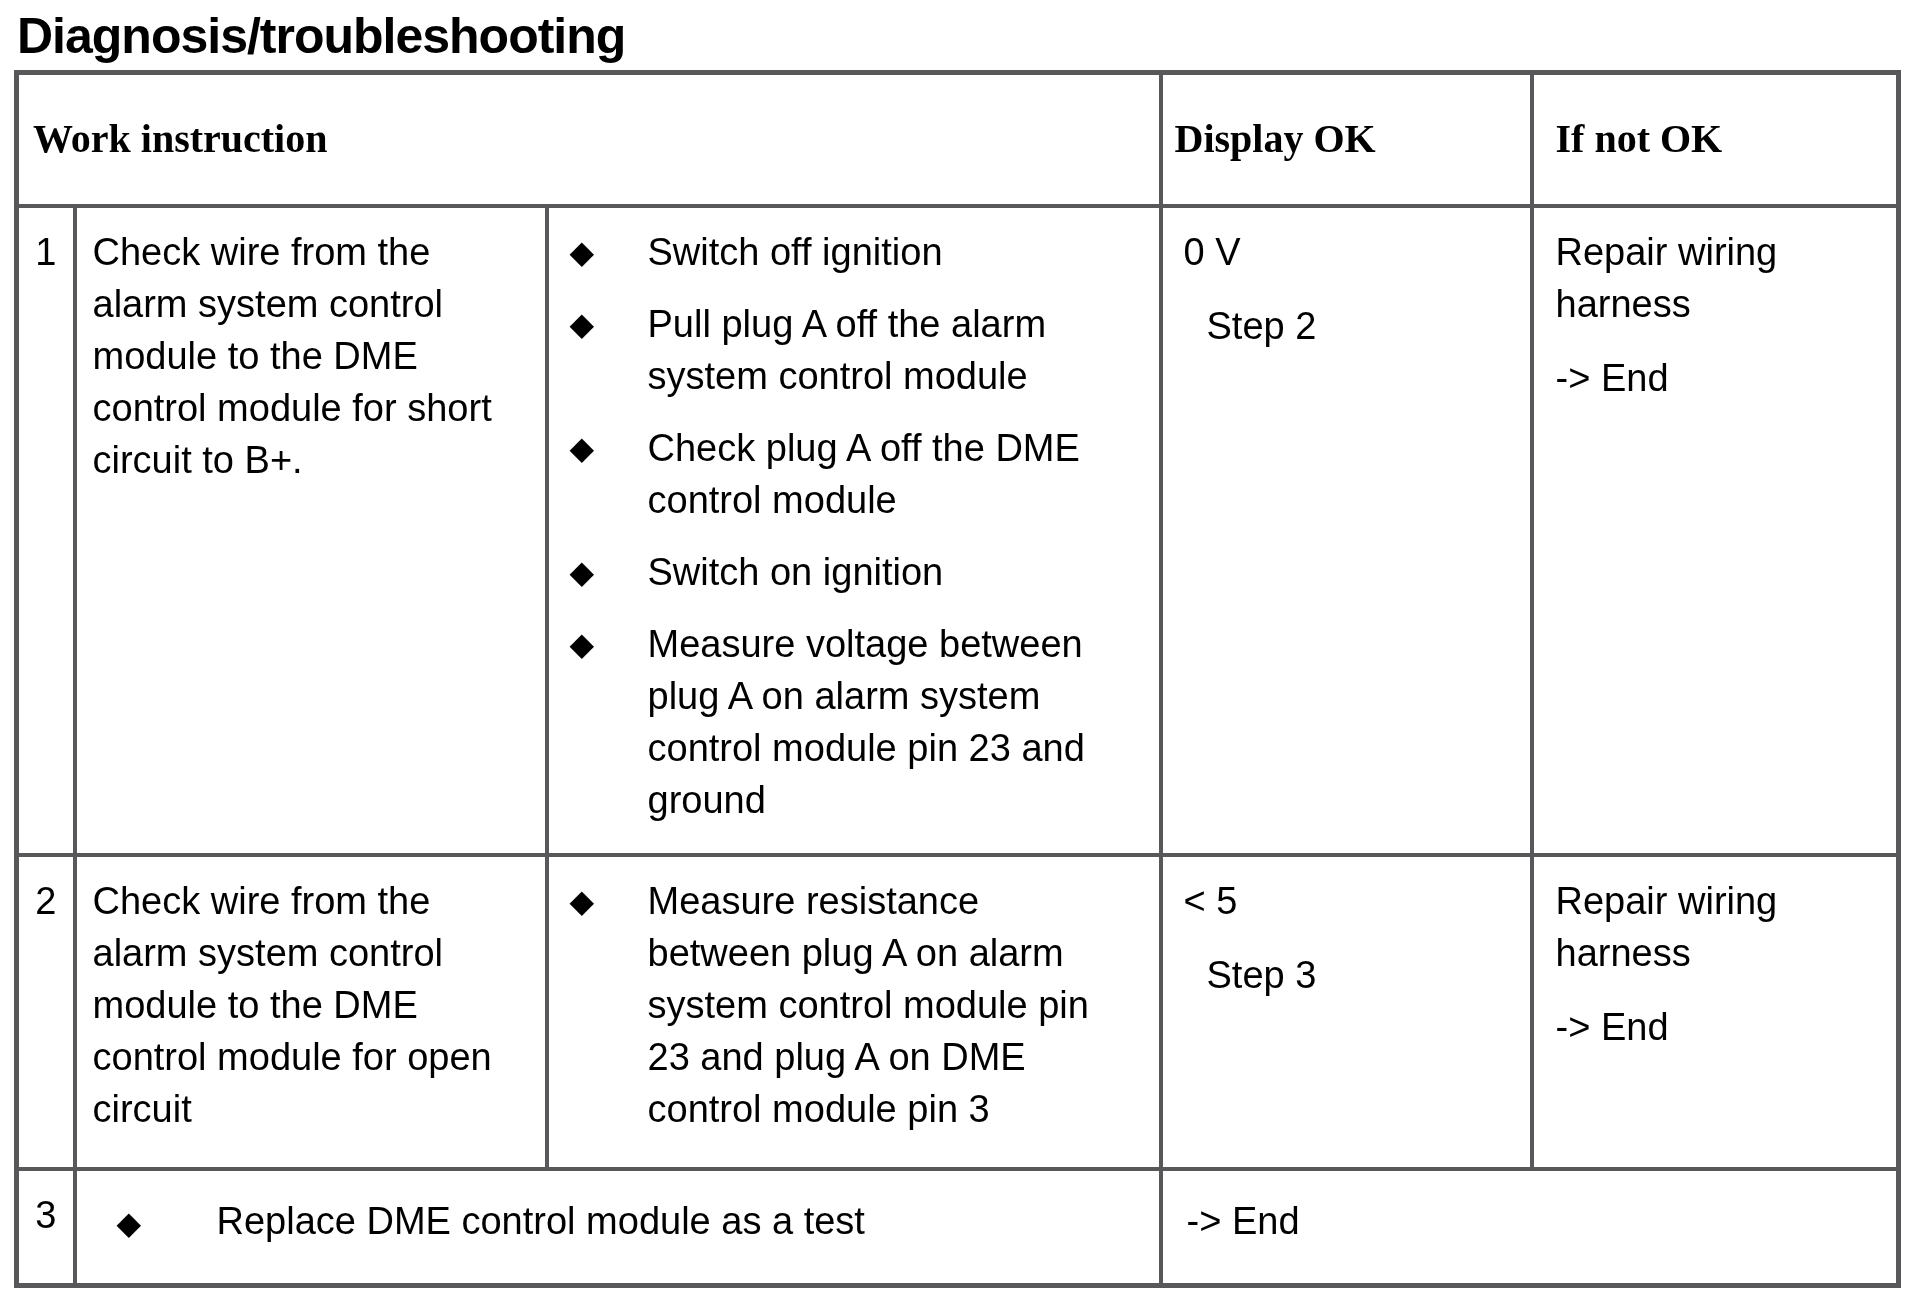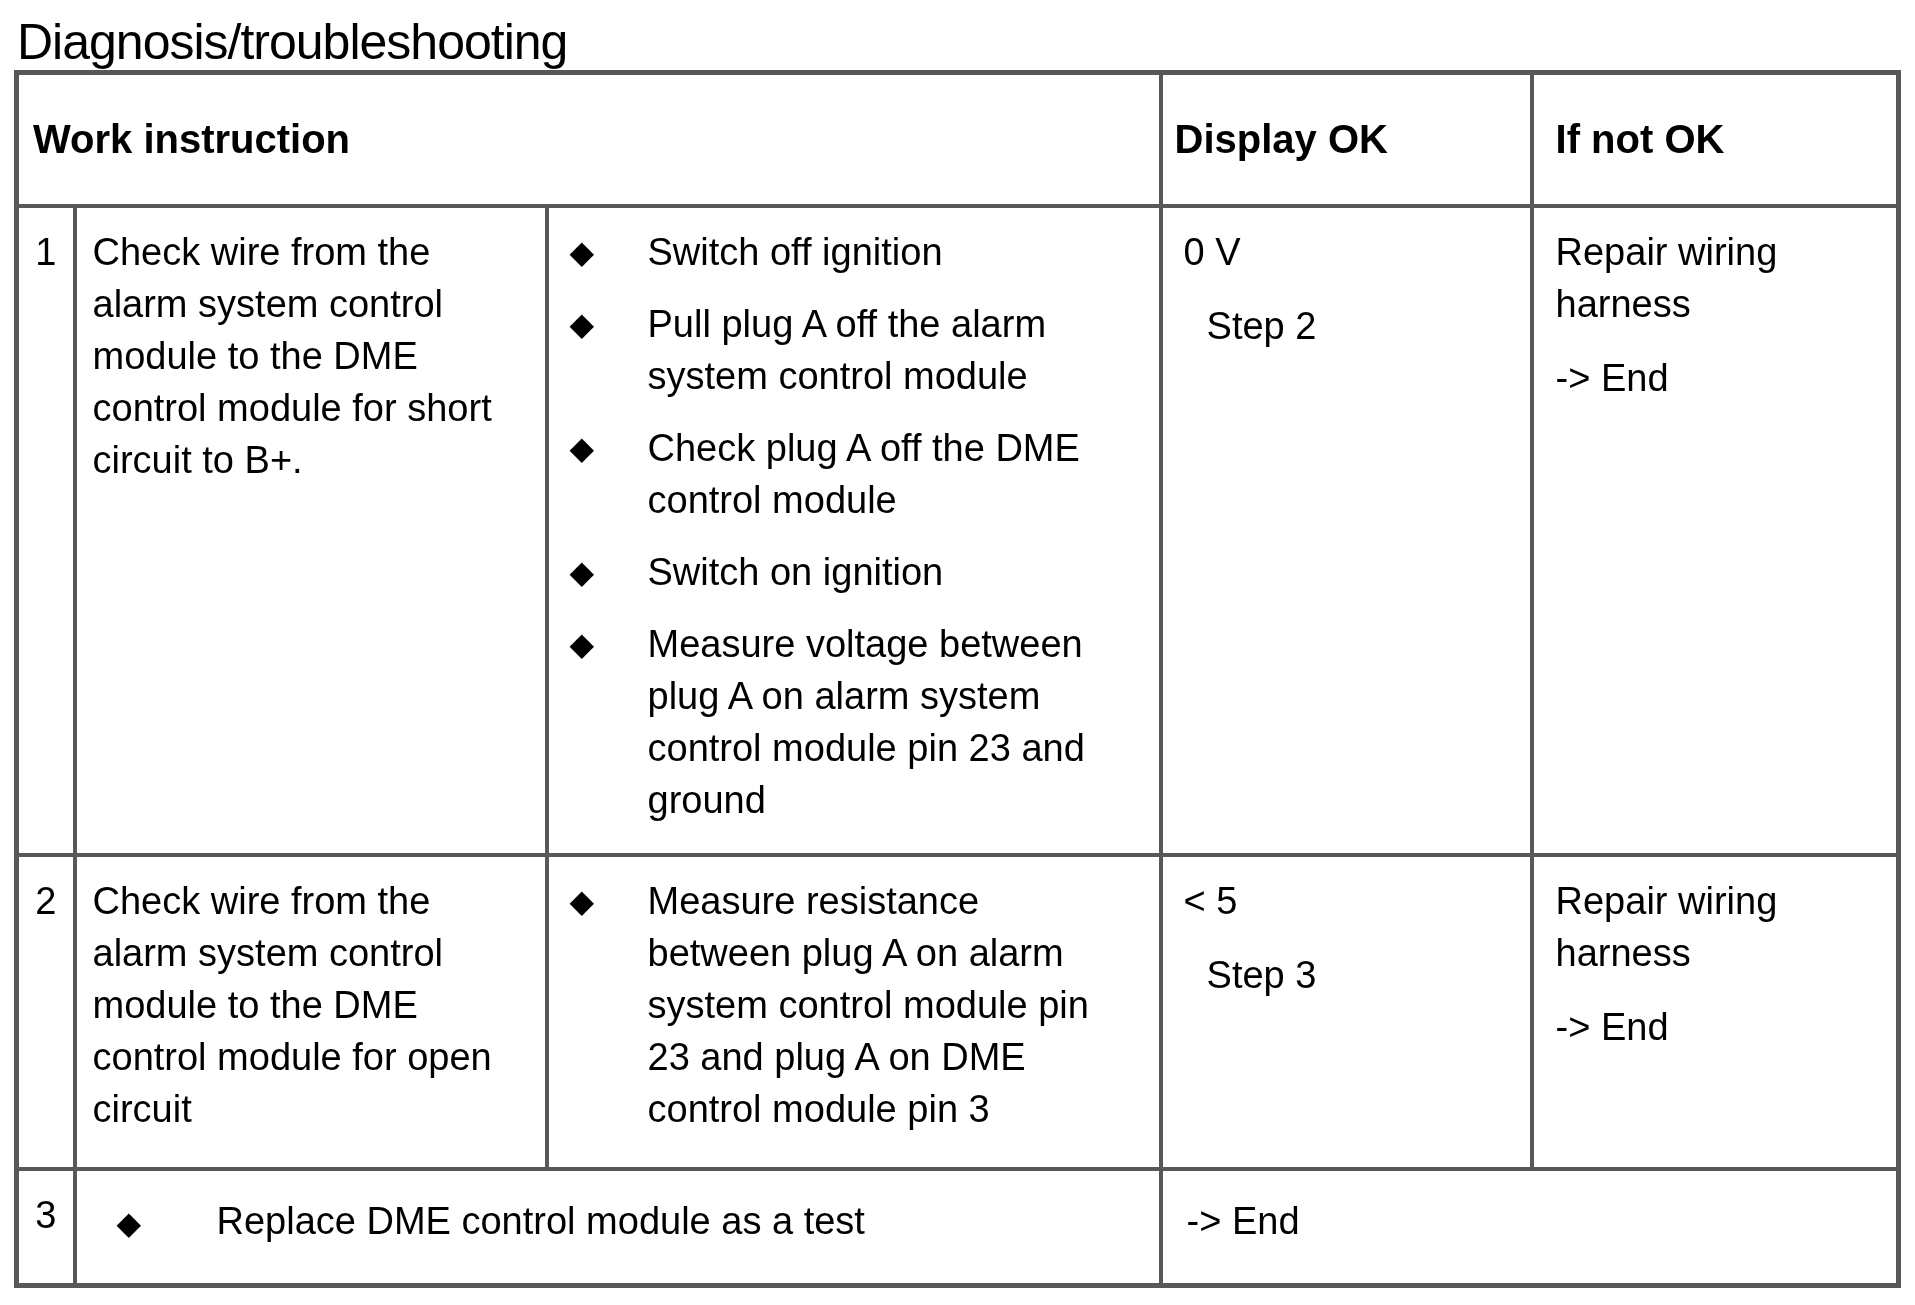--- a/index.html
+++ b/index.html
@@ -6,23 +6,23 @@
   html, body {
     width: 1915px; height: 1305px;
     background: #ffffff;
     color: #000000;
     font-family: "Liberation Sans", sans-serif;
     position: relative;
     overflow: hidden;
   }
   .page-title {
     position: absolute;
-    left: 17px; top: 13px;
+    left: 17px; top: 7px;
     font-size: 50px;
-    font-weight: normal;
+    font-weight: bold;
     line-height: 58px;
     letter-spacing: -1px;
     text-align: right;
   }
   table.diag {
     position: absolute;
     left: 14px; top: 70px;
     width: 1882px;
     table-layout: fixed;
     border-collapse: collapse;
@@ -45,20 +45,21 @@
   }
   tr.r-head { height: 133px; }
   tr.r1 { height: 649px; }
   tr.r2 { height: 314px; }
   tr.r3 { height: 117px; }
 
   th {
     font-weight: bold;
     font-size: 40px;
     vertical-align: middle;
+    font-family: Liberation Serif, serif;
   }
   th.h-work { padding-left: 14px; }
   th.h-dok  { padding-left: 12px; }
   th.h-nok  { padding-left: 22px; }
 
   td.num {
     text-align: center;
     padding-top: 18px;
   }
   td.desc {

